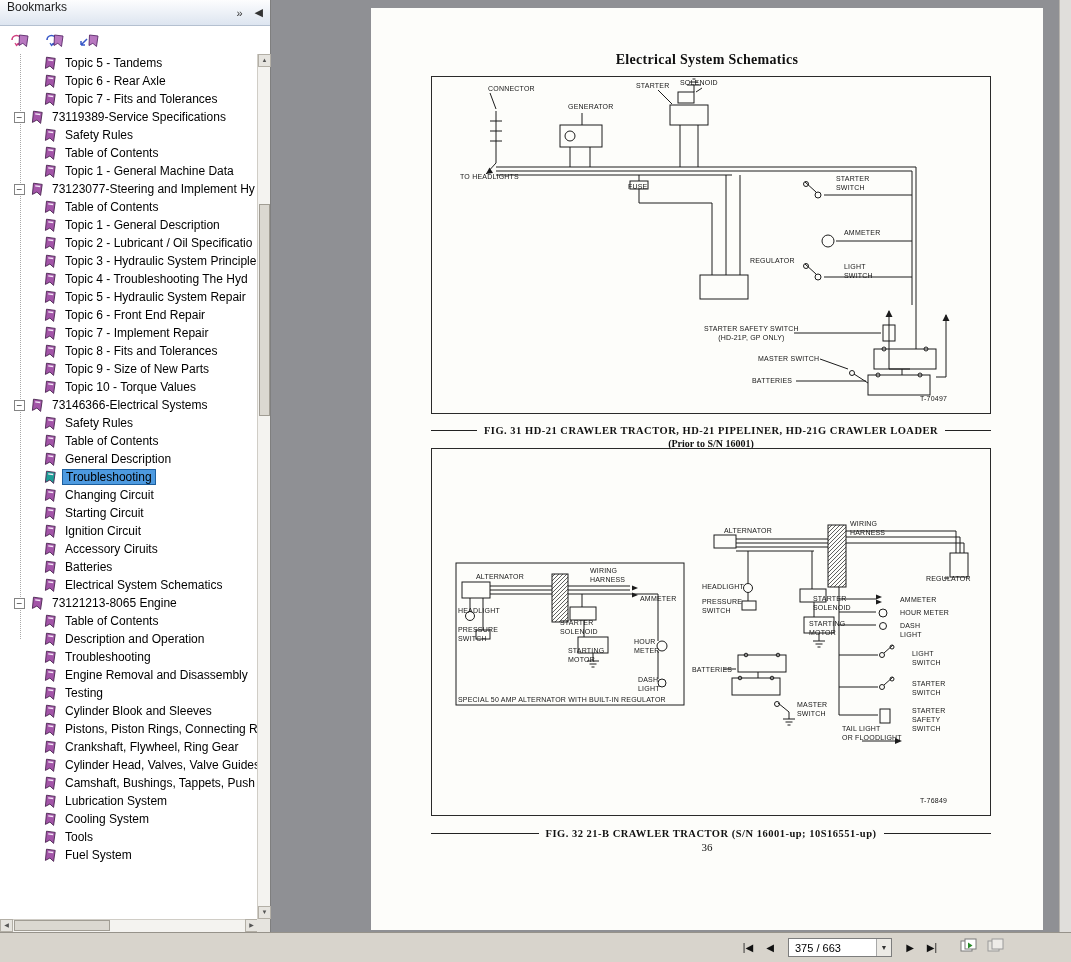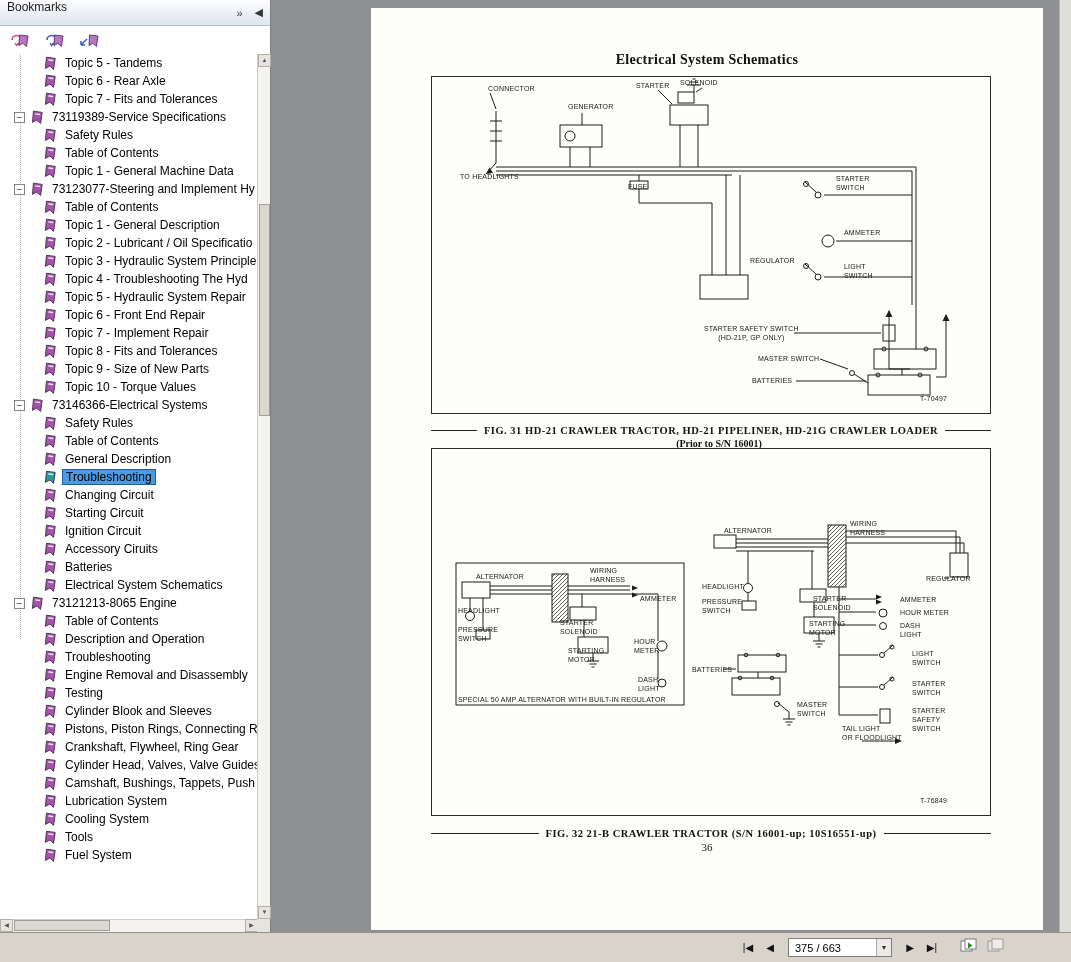--- a/index.html
+++ b/index.html
@@ -38,21 +38,21 @@
   #doc-right-strip{position:absolute;right:0;top:0;width:12px;bottom:0;background:#e0dedb;border-left:1px solid #b6b3ad;}
   #page{position:absolute;left:99px;top:8px;width:672px;height:922px;background:#fdfdfa;}
   .doc-title{position:absolute;top:44px;left:0;width:100%;text-align:center;font-family:"Liberation Serif",serif;font-weight:bold;font-size:14px;letter-spacing:0.3px;color:#111;}
   .figbox{position:absolute;border:1px solid #2a2a2a;}
   #fig31{left:60px;top:68px;width:560px;height:338px;}
   #fig32{left:60px;top:440px;width:560px;height:368px;}
   .fig-art{position:absolute;left:0;top:0;}
   .dlabel{position:absolute;font-size:7px;line-height:1.25;letter-spacing:0.2px;color:#161616;white-space:pre-line;font-family:"Liberation Sans",sans-serif;}
   .fig-caption{position:absolute;left:60px;width:560px;display:flex;align-items:center;gap:7px;font-family:"Liberation Serif",serif;font-size:10.5px;font-weight:bold;letter-spacing:0.5px;color:#111;white-space:nowrap;}
   .fig-caption::before,.fig-caption::after{content:"";flex:1;border-top:1px solid #222;}
-  .fig-subcaption{position:absolute;left:68px;width:560px;text-align:center;font-family:"Liberation Serif",serif;font-size:10px;font-weight:bold;color:#111;}
+  .fig-subcaption{position:absolute;left:60px;width:560px;text-align:center;font-family:"Liberation Serif",serif;font-size:10px;font-weight:bold;color:#111;}
   .page-number{position:absolute;left:0;width:100%;top:833px;text-align:center;font-family:"Liberation Serif",serif;font-size:11px;color:#111;}
 
   
   #bottom-bar{position:absolute;left:0;bottom:0;width:1071px;height:30px;background:#d8d4cc;border-top:1px solid #96928a;display:flex;align-items:center;}
   .nav-group{margin-left:738px;display:flex;align-items:center;gap:2px;}
   .nav-btn{min-width:20px;height:20px;display:flex;align-items:center;justify-content:center;font-size:10px;color:#111;}
   .page-combo{display:flex;align-items:center;width:104px;height:19px;background:#fff;border:1px solid #7d7d7d;margin:0 6px;}
   .combo-text{flex:1;font-size:11px;padding-left:6px;color:#000;}
   .combo-arrow{width:15px;height:17px;border-left:1px solid #a8a8a8;background:#eceae5;font-size:7px;display:flex;align-items:center;justify-content:center;color:#333;}
   .extra-icons{display:flex;gap:10px;margin-left:16px;align-items:center;}

